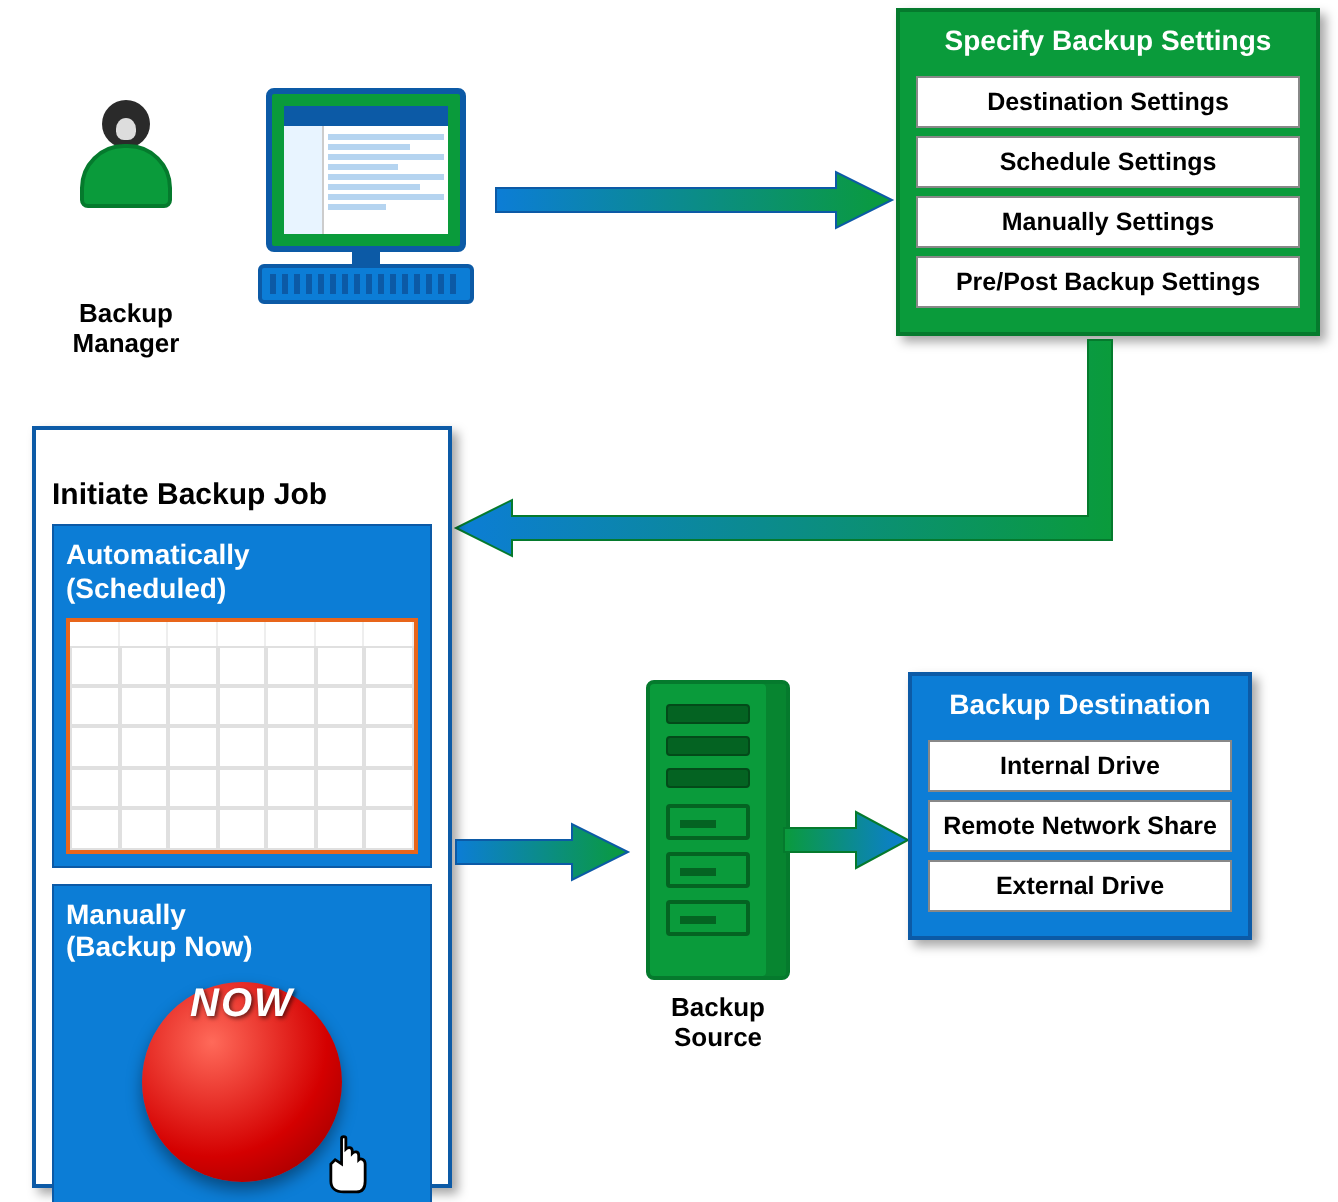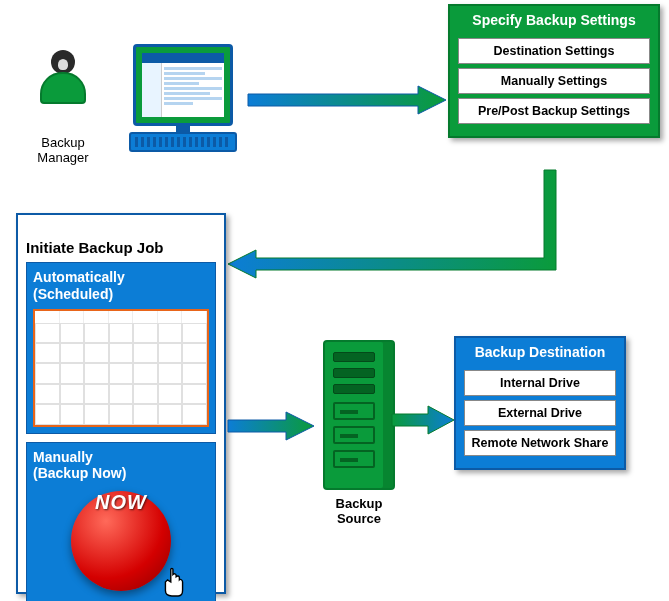--- a/index.html
+++ b/index.html
@@ -5,21 +5,21 @@
 *{box-sizing:border-box;margin:0;padding:0}
 body{font-family:Arial,Helvetica,sans-serif;background:#fff;width:669px;height:601px;position:relative;overflow:hidden}
 .diagram{position:relative;width:669px;height:601px}
 
 
 .manager{position:absolute;left:28px;top:50px;width:70px;text-align:center}
 .person{position:relative;width:50px;height:60px;margin:0 auto}
 .head{width:24px;height:24px;border-radius:50%;background:#2a2a2a;position:absolute;left:13px;top:0}
 .face{width:10px;height:11px;background:#ddd;position:absolute;left:20px;top:9px;border-radius:50% 50% 40% 40%}
 .body{width:46px;height:32px;background:#0a9b3b;border-radius:22px 22px 4px 4px;position:absolute;left:2px;top:22px;border:2px solid #057a2d}
-.manager-label{font-size:13px;font-weight:normal;color:#000;margin-top:26px;line-height:1.15}
+.manager-label{font-size:13px;font-weight:bold;color:#000;margin-top:40px;line-height:1.15}
 
 
 .computer{position:absolute;left:128px;top:44px;width:110px}
 .monitor{width:100px;height:82px;background:#0a9b3b;border:3px solid #0c5aa6;border-radius:4px;position:relative;margin:0 auto}
 .screen{position:absolute;left:5px;top:5px;right:5px;bottom:5px;background:#fff;border:1px solid #0a9b3b}
 .screen-top{height:10px;background:#0c5aa6}
 .screen-body{display:flex;height:calc(100% - 10px)}
 .screen-left{width:20px;background:#e8f4ff;border-right:1px solid #ccc}
 .screen-right{flex:1;padding:2px}
 .bar{height:3px;background:#b5d4f0;margin:2px 0}
@@ -112,20 +112,21 @@
             <stop offset="1" stop-color="#0a9b3b"></stop>
           </linearGradient>
         </defs>
     <path d="M0 8 L170 8 L170 0 L198 14 L170 28 L170 20 L0 20 Z" fill="url(#g1)" stroke="#0c5aa6" stroke-width="1"></path>
       </svg>
   </div>
 
   <div class="settings-box">
     <div class="settings-title">Specify Backup Settings</div>
     <div class="opt">Destination Settings</div>
+    <div class="opt">Schedule Settings</div>
     <div class="opt">Manually Settings</div>
     <div class="opt">Pre/Post Backup Settings</div>
   </div>
 
   <div class="arrow" style="left:226px;top:170px">
     <svg width="340" height="120">
         <defs>
           <linearGradient id="g2" x1="1" x2="0">
             <stop offset="0" stop-color="#0a9b3b"></stop>
             <stop offset="1" stop-color="#0c7dd6"></stop>
@@ -235,17 +236,17 @@
             <stop offset="1" stop-color="#0c7dd6"></stop>
           </linearGradient>
         </defs>
     <path d="M0 8 L36 8 L36 0 L62 14 L36 28 L36 20 L0 20 Z" fill="url(#g4)" stroke="#057a2d" stroke-width="1"></path>
       </svg>
   </div>
 
   <div class="dest-box">
     <div class="dest-title">Backup Destination</div>
     <div class="opt">Internal Drive</div>
+    <div class="opt">Remote Network Share</div>
     <div class="opt">External Drive</div>
-    <div class="opt">Remote Network Share</div>
   </div>
 
 </div>
 
 </body></html>

